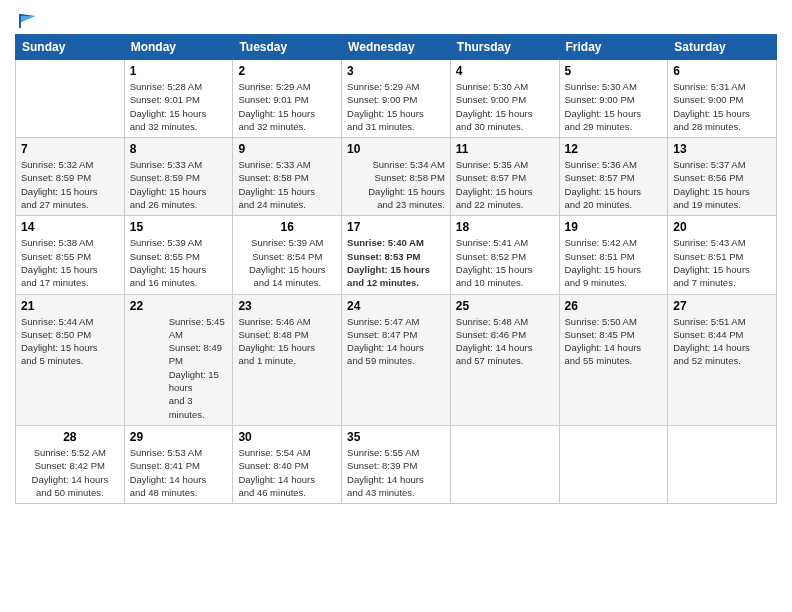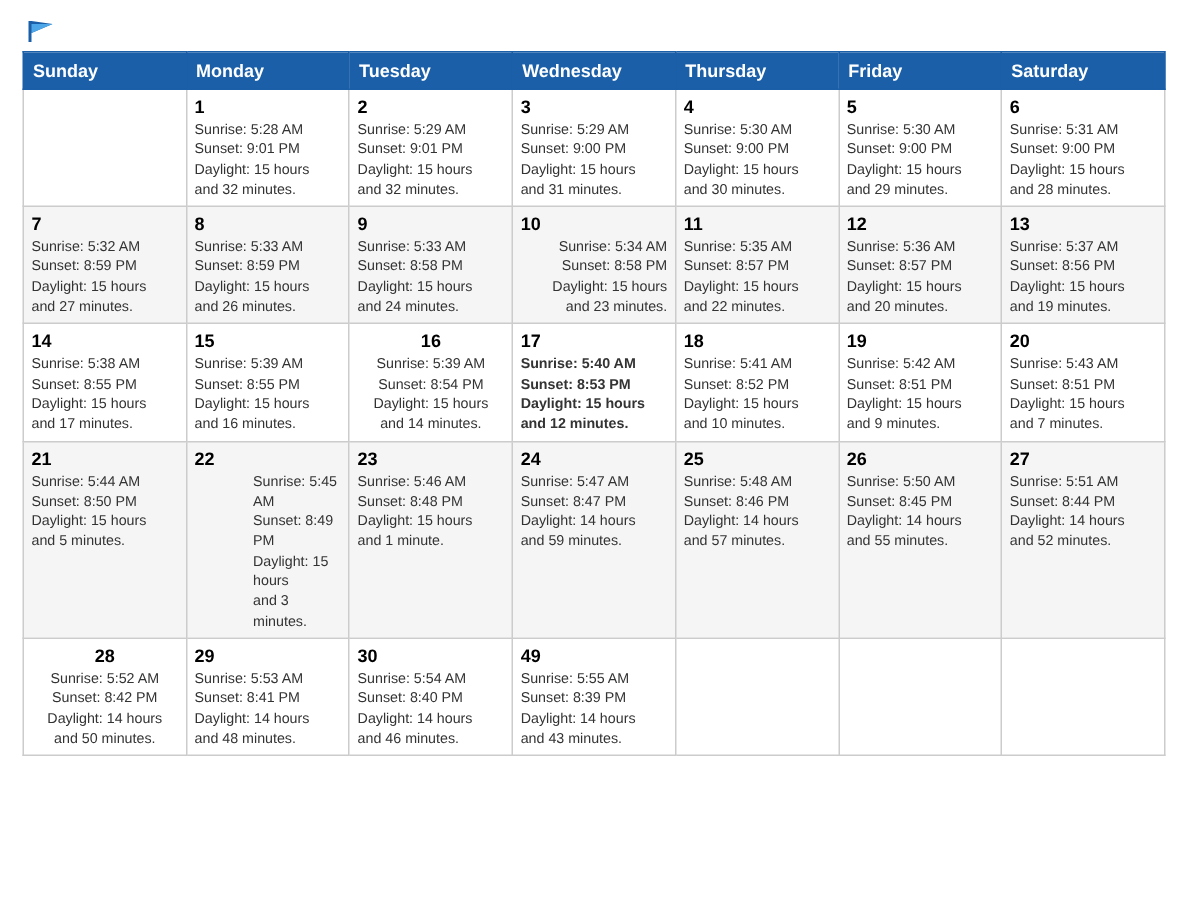--- a/index.html
+++ b/index.html
@@ -343,21 +343,21 @@
 and 48 minutes.</div>
         </td>
         <td style="background-color: rgb(255, 255, 255);">
           <span class="day-number">30</span>
           <div class="day-info" style="white-space: pre-line;">Sunrise: 5:54 AM
 Sunset: 8:40 PM
 Daylight: 14 hours
 and 46 minutes.</div>
         </td>
         <td style="background-color: rgb(255, 255, 255);">
-          <span class="day-number">49</span>
+          <span class="day-number">35</span>
           <div class="day-info" style="white-space: pre-line;">Sunrise: 5:55 AM
 Sunset: 8:39 PM
 Daylight: 14 hours
 and 43 minutes.</div>
         </td>
         <td class="empty-cell"></td>
         <td class="empty-cell"></td>
         <td class="empty-cell"></td>
       </tr>
     </tbody>

